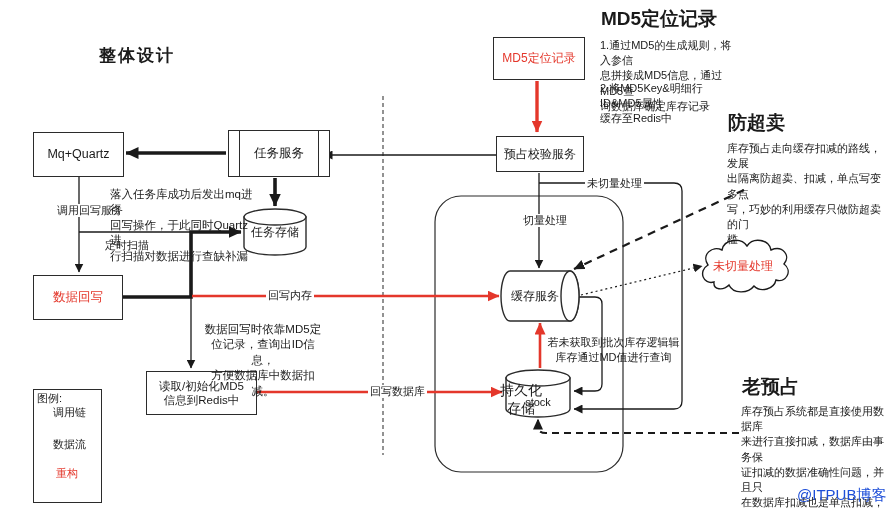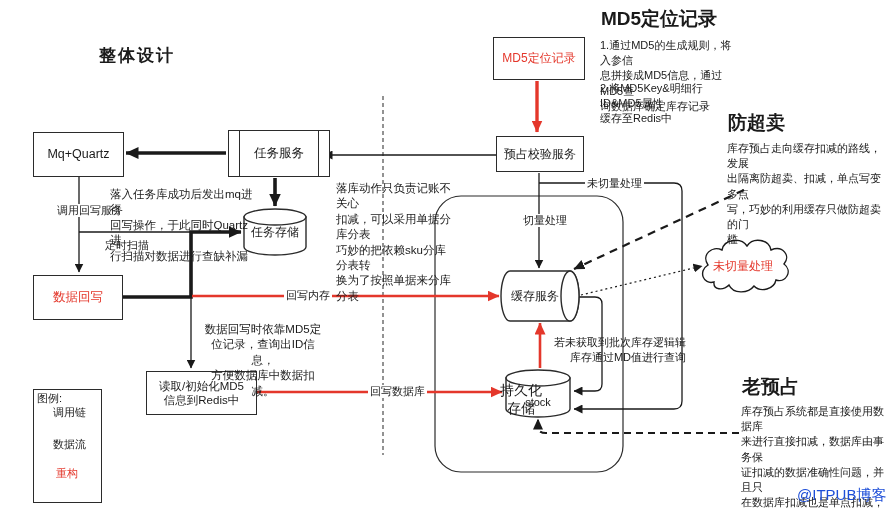--- a/index.html
+++ b/index.html
@@ -133,36 +133,32 @@
   </div>
 
   <div class="cyl-lbl" style="left:245px;top:224px;width:60px;">任务存储</div>
   <div class="cyl-lbl" style="left:504px;top:288px;width:62px;">缓存服务</div>
   <div class="cyl-lbl" style="left:496px;top:382px;width:50px;font-size:14px;">持久化存储</div>
   <div class="cyl-lbl" style="left:505px;top:396px;width:66px;font-size:11px;">stock</div>
   <div class="cyl-lbl red-text" style="left:713px;top:258px;width:60px;font-size:12px;">未切量处理</div>
 
   <div class="lbl bg" style="left:55px;top:204px;">调用回写服务</div>
   <div class="lbl" style="left:105px;top:239px;text-align:center;">定时扫描</div>
-  <div class="lbl bg" style="left:266px;top:289px;margin-left:18px;">回写内存</div>
+  <div class="lbl bg" style="left:266px;top:289px;">回写内存</div>
   <div class="lbl bg" style="left:368px;top:385px;">回写数据库</div>
   <div class="lbl bg" style="left:521px;top:214px;">切量处理</div>
   <div class="lbl bg" style="left:585px;top:177px;">未切量处理</div>
 
   <div class="note" style="left:110px;top:187px;width:148px;">落入任务库成功后发出mq进行
 回写操作，于此同时Quartz进
 行扫描对数据进行查缺补漏</div>
-  <div class="note" style="left:336px;top:181px;width:118px;">落库动作只负责记账不关心
-扣减，可以采用单据分库分表
-巧妙的把依赖sku分库分表转
-换为了按照单据来分库分表</div>
   <div class="note" style="left:201px;top:322px;width:124px;text-align:center;">数据回写时依靠MD5定
 位记录，查询出ID信息，
 方便数据库中数据扣减。</div>
-  <div class="note" style="left:541px;top:335px;width:145px;text-align:right;font-size:11px;background:transparent;">若未获取到批次库存逻辑辑
+  <div class="note" style="left:541px;top:335px;width:145px;text-align:center;font-size:11px;background:transparent;">若未获取到批次库存逻辑辑
 库存通过MD值进行查询</div>
 
   <div class="para" style="left:600px;top:38px;width:142px;">1.通过MD5的生成规则，将入参信
 息拼接成MD5信息，通过MD5查
 询数据库确定库存记录</div>
   <div class="para" style="left:600px;top:81px;width:142px;">2.将MD5Key&amp;明细行ID&amp;MD5属性
 缓存至Redis中</div>
   <div class="para" style="left:727px;top:141px;width:162px;">库存预占走向缓存扣减的路线，发展
 出隔离防超卖、扣减，单点写变多点
 写，巧妙的利用缓存只做防超卖的门

